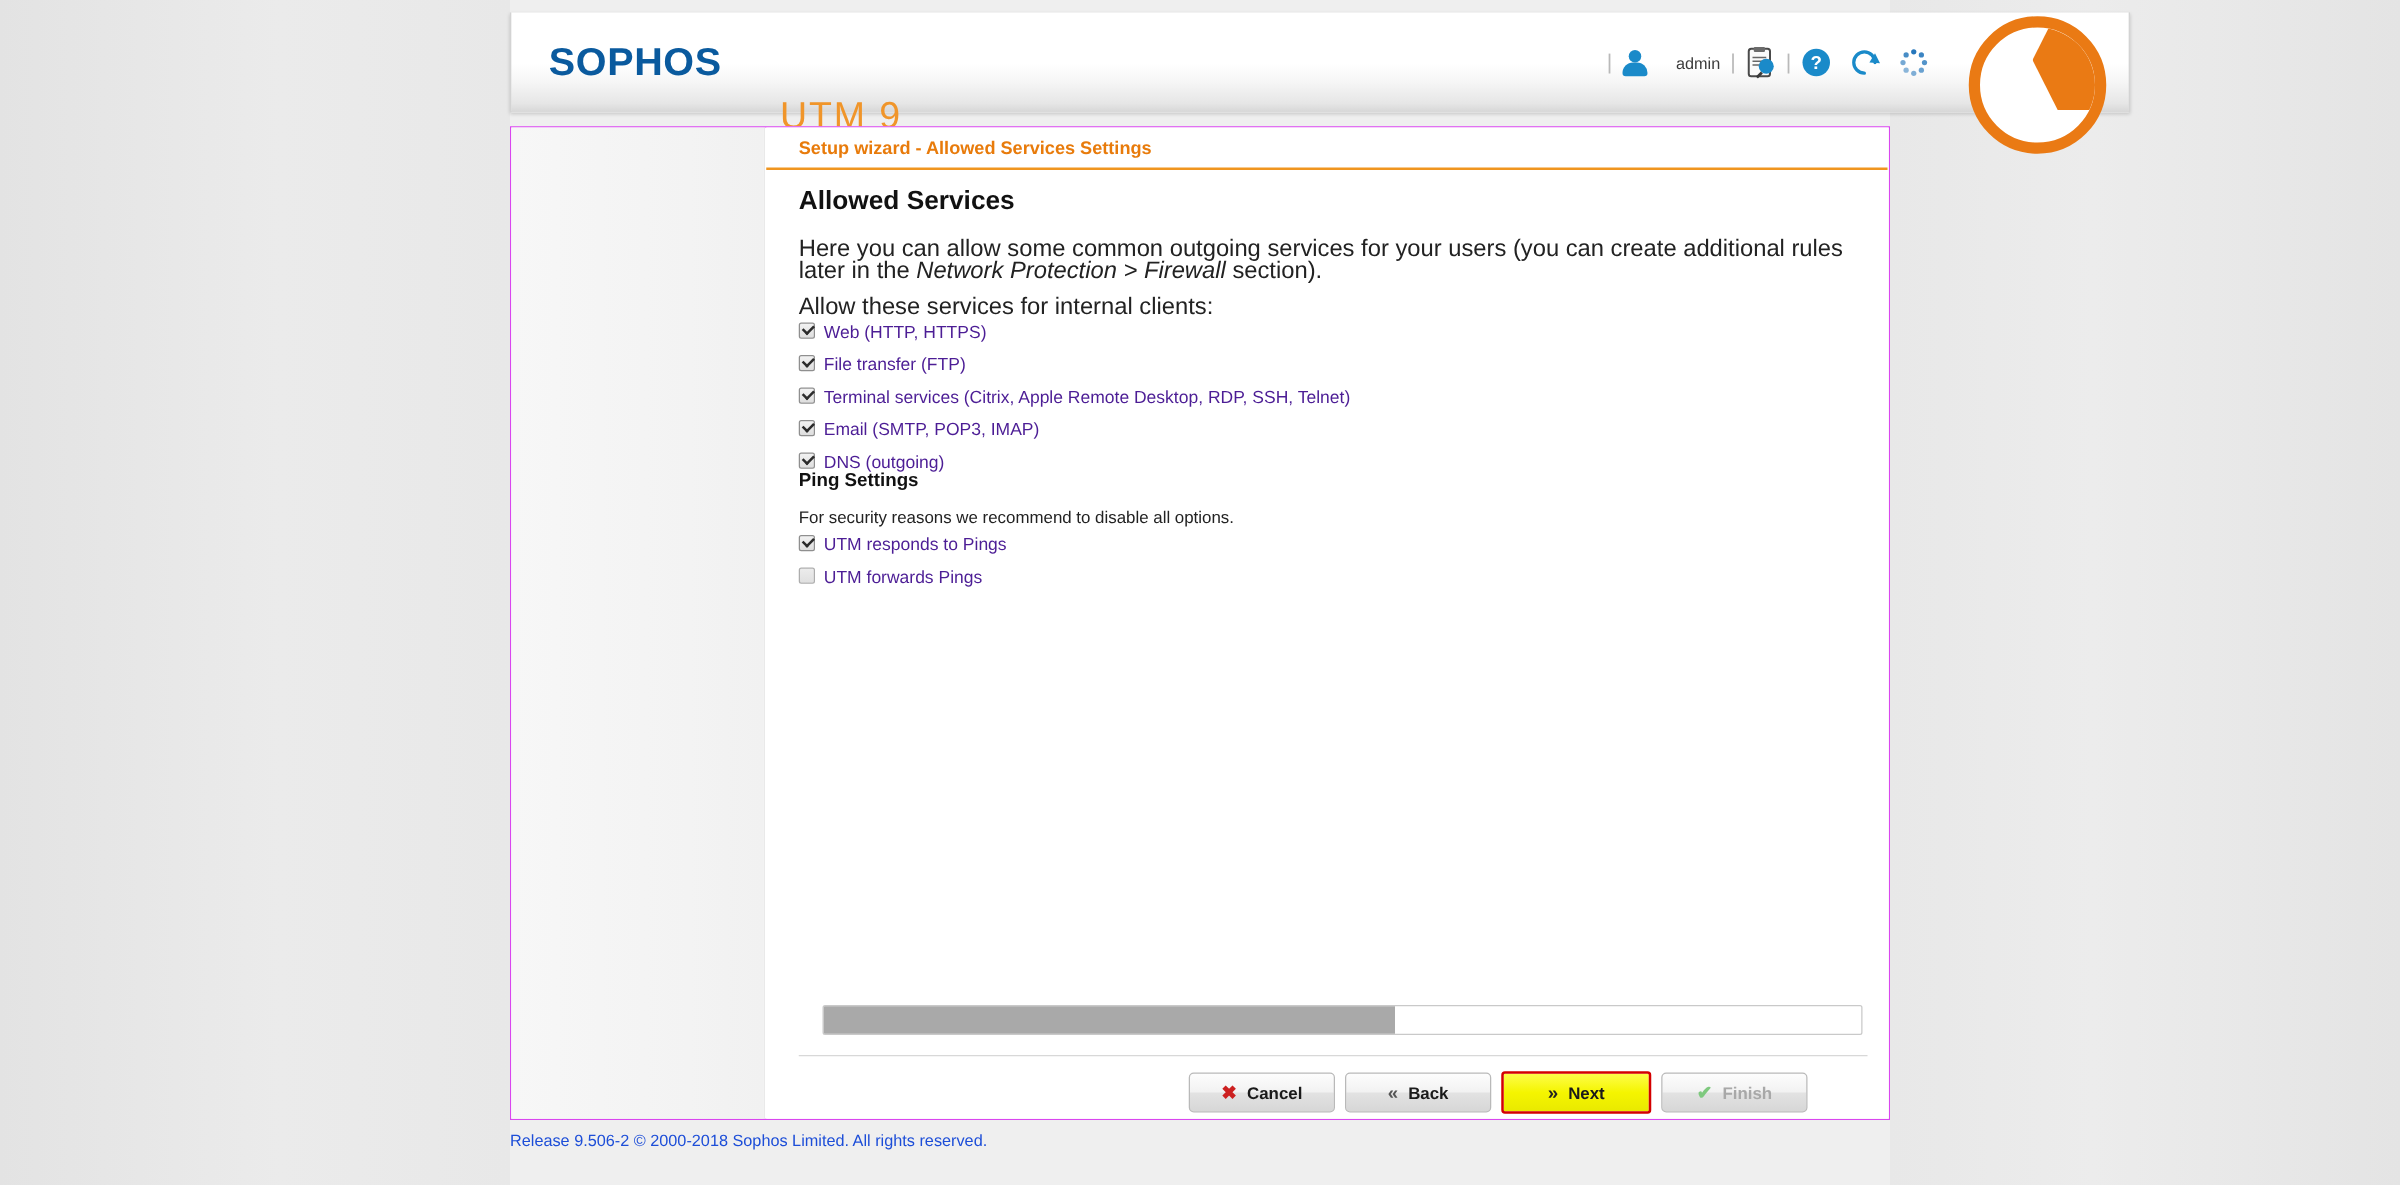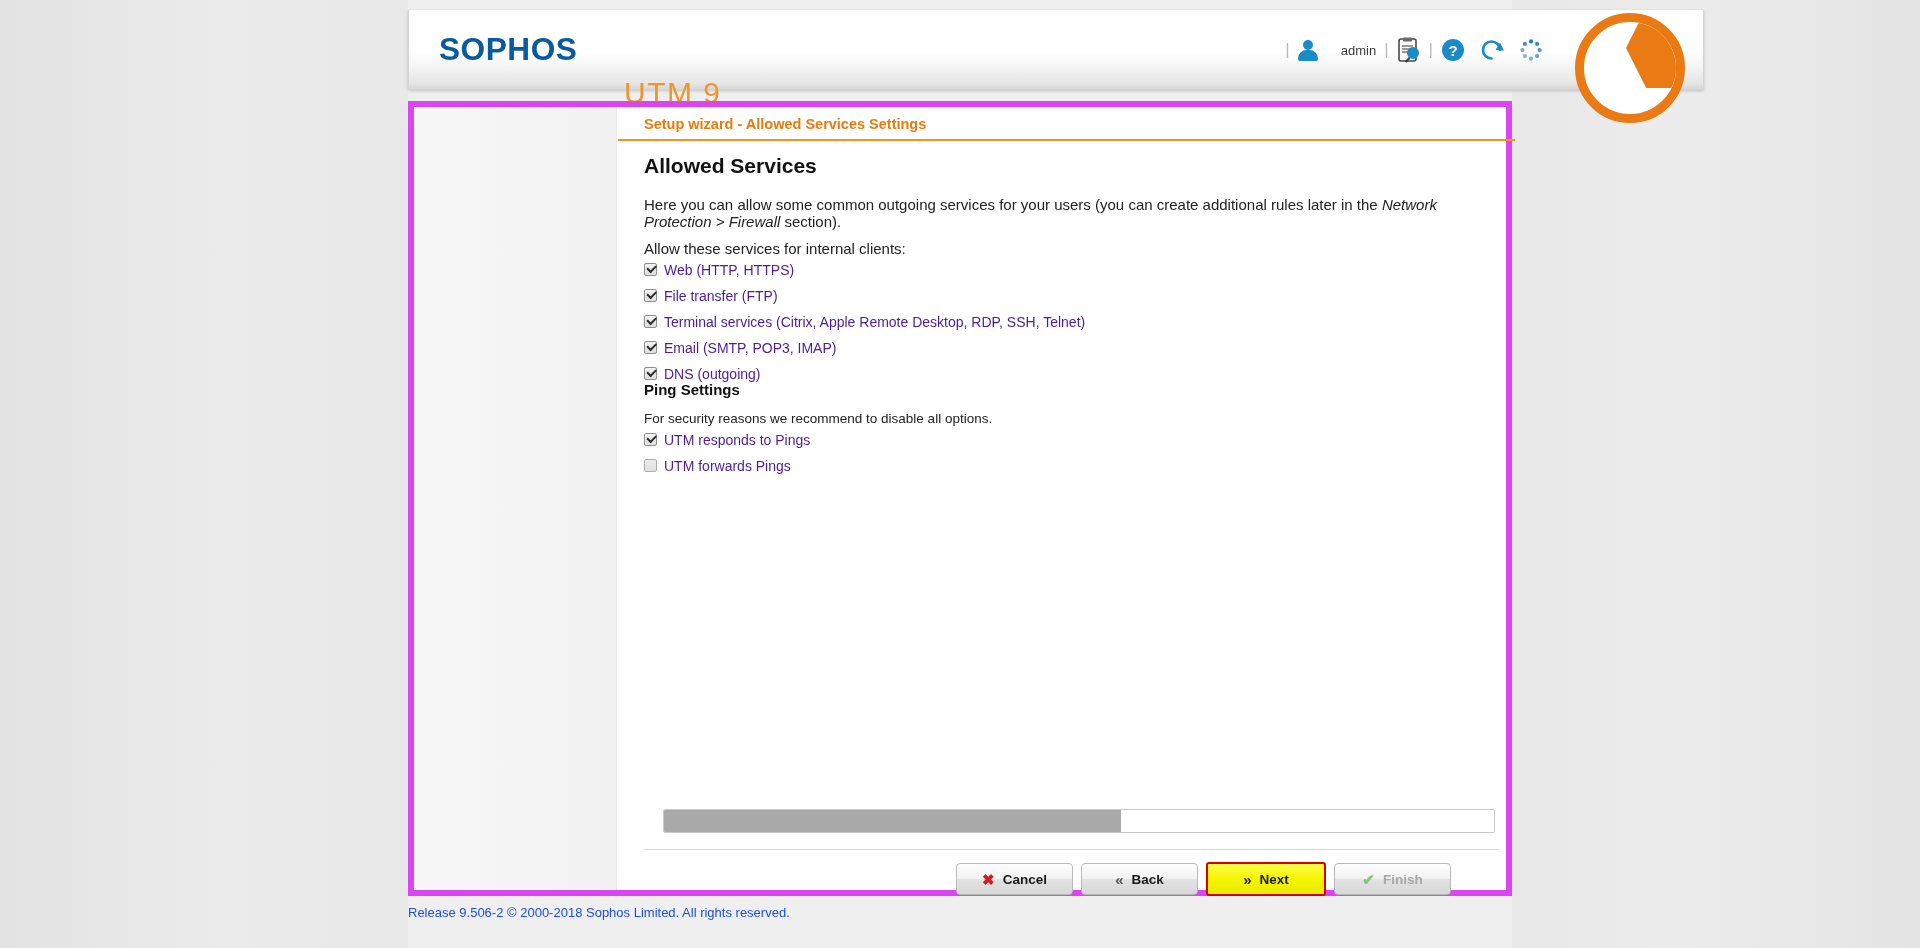--- a/index.html
+++ b/index.html
@@ -114,21 +114,21 @@
     background: #ea7a14;
     clip-path: polygon(28% 0%, 100% 0%, 100% 100%, 28% 100%, 0% 50%);
   }
 
   
   .content-panel {
     position: absolute;
     left: 408px; top: 101px;
     width: 1104px; height: 795px;
     background: #ffffff;
-    border: 6px solid #d946ef;
+    border: 1px solid #d946ef;
     box-sizing: border-box;
   }
   .content-left-strip {
     position: absolute;
     left: 0; top: 0;
     width: 203px; height: 100%;
     background: linear-gradient(to right, #f7f7f7 0%, #f3f3f3 70%, #f1f1f1 100%);
     border-right: 1px solid #e9e9e9;
     box-sizing: border-box;
   }
@@ -158,30 +158,30 @@
     left: 26px; top: 47px;
     font-size: 21px;
     font-weight: bold;
     color: #111111;
   }
 
   .intro-text {
     position: absolute;
     left: 26px; top: 89px;
     width: 855px;
-    font-size: 15px;
+    font-size: 19px;
     line-height: 17px;
     color: #222222;
   }
   .intro-text i { font-style: italic; }
 
   .sub-label {
     position: absolute;
     left: 26px; top: 133px;
-    font-size: 15px;
+    font-size: 19px;
     color: #222222;
   }
 
   .chk-list {
     position: absolute;
     left: 26px; top: 152px;
     width: 860px;
   }
   .chk-row {
     display: flex;

